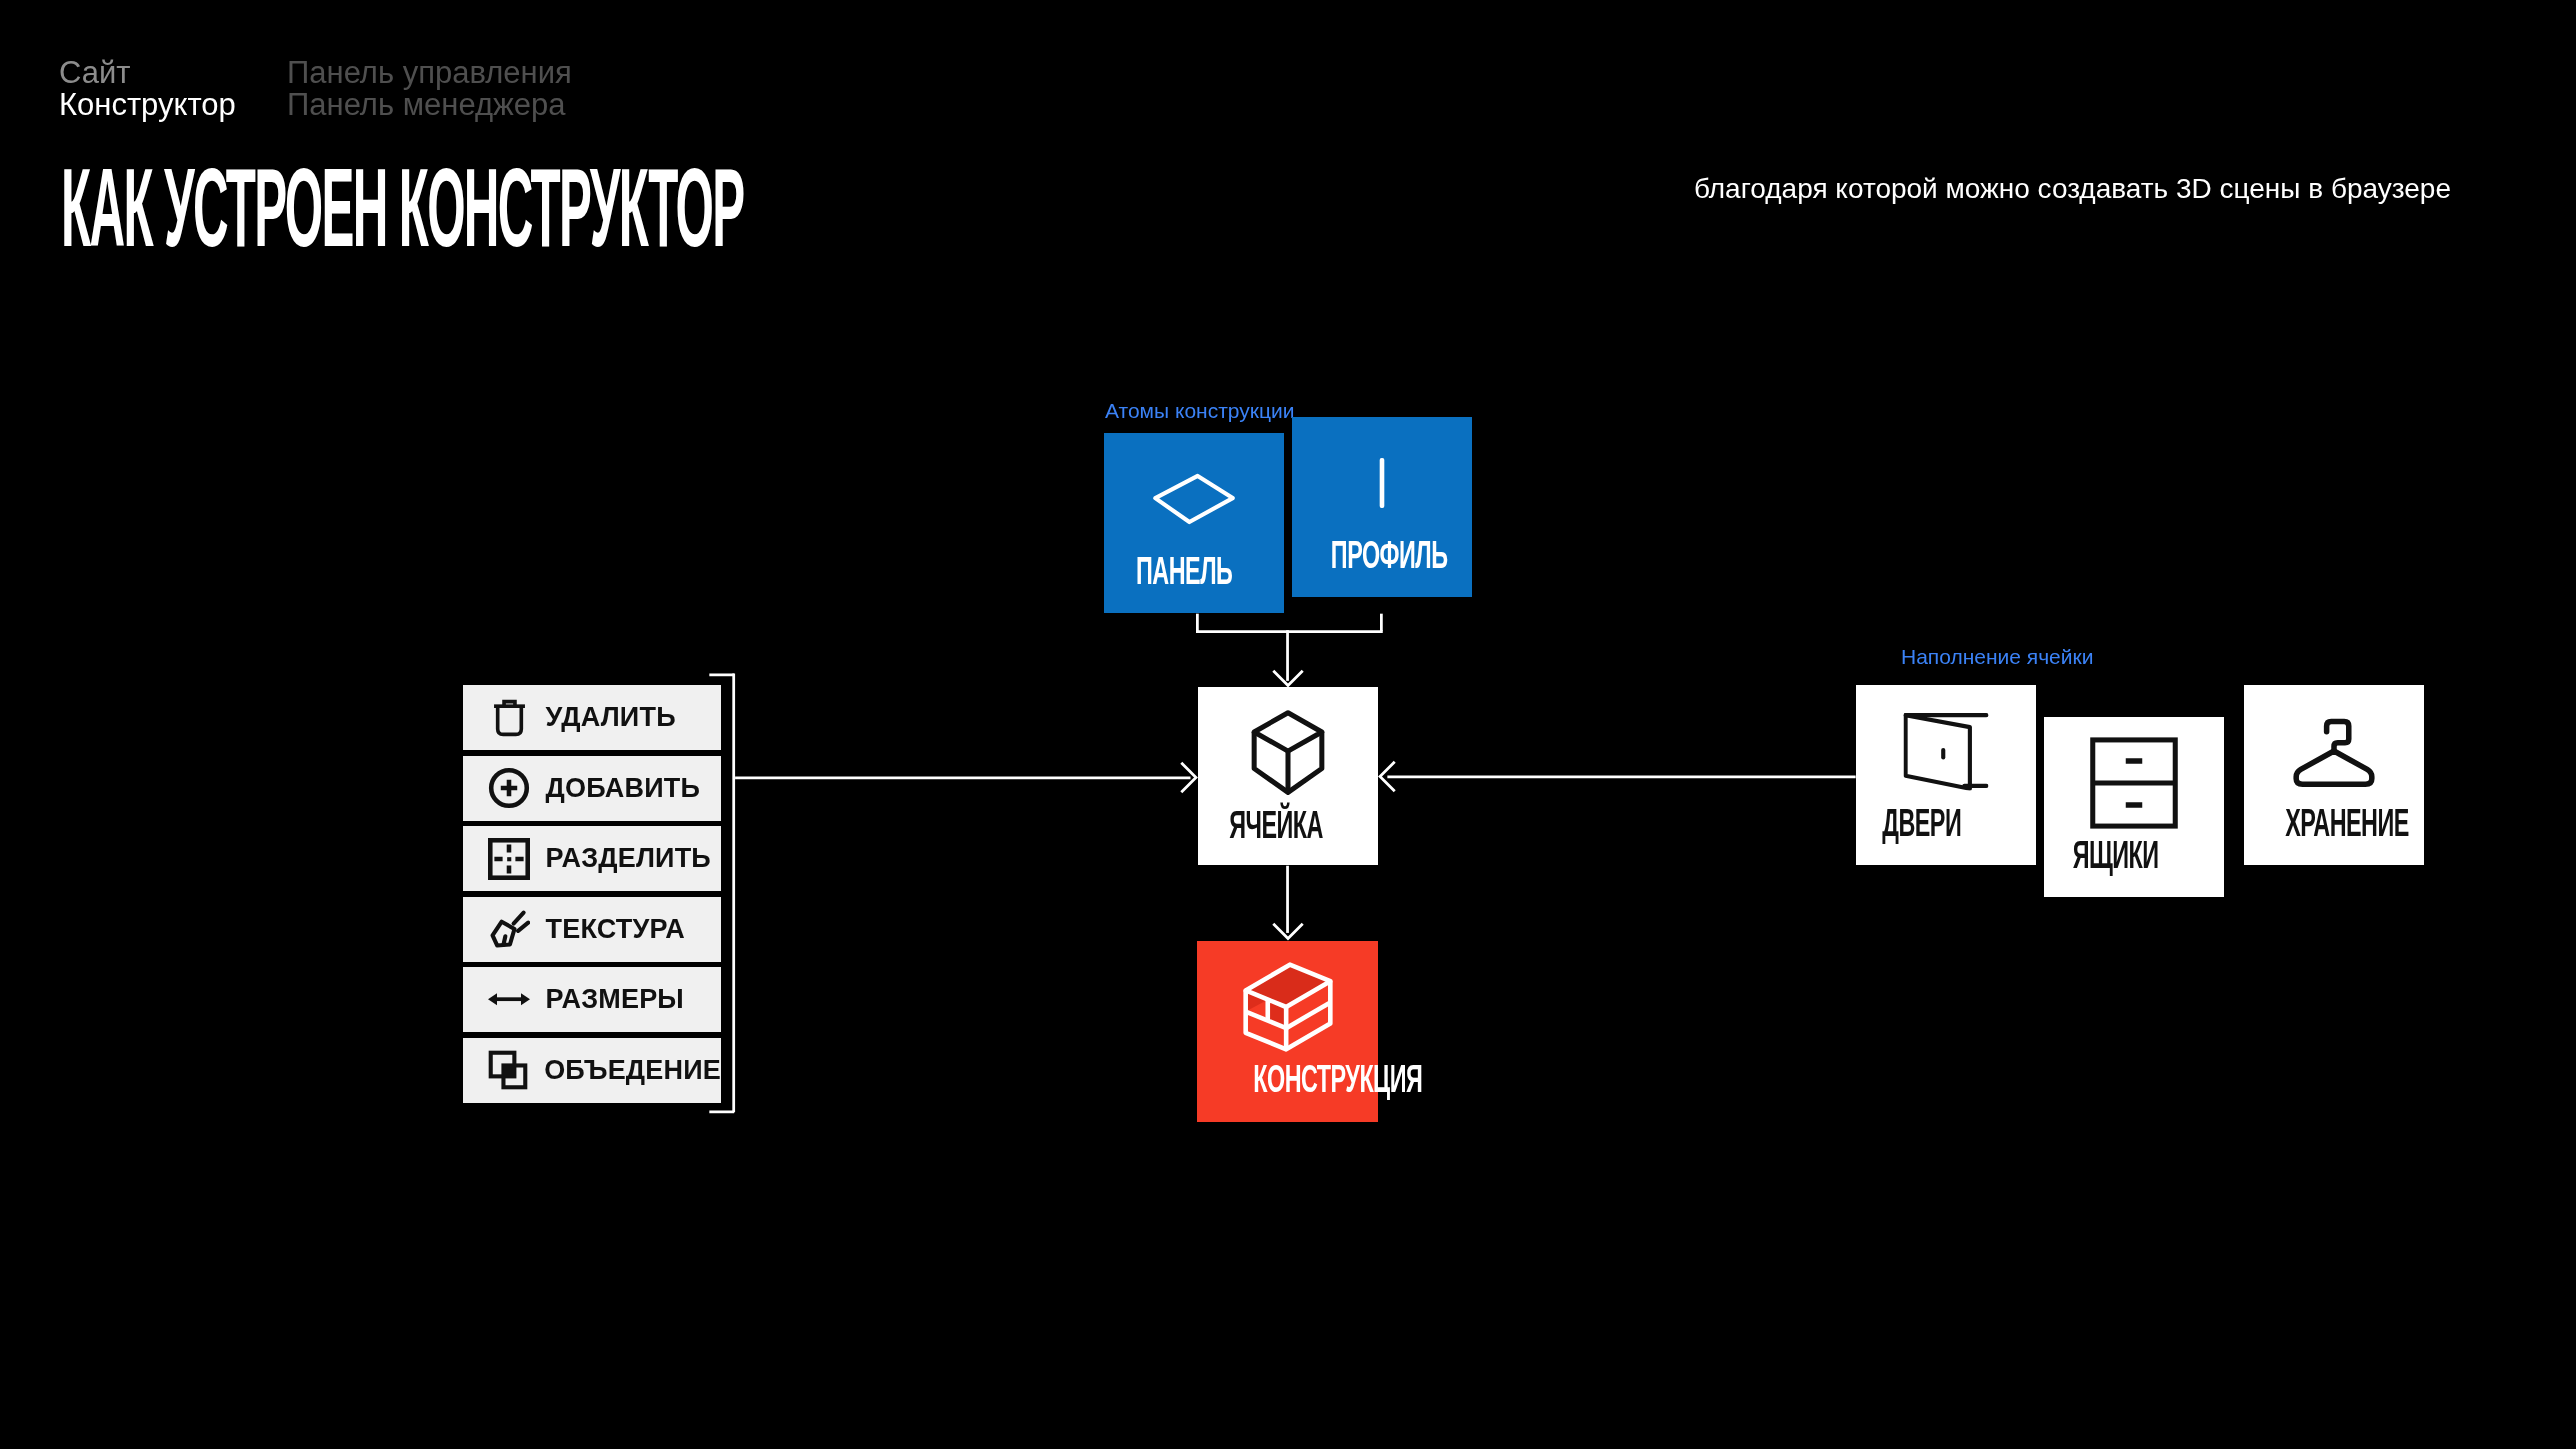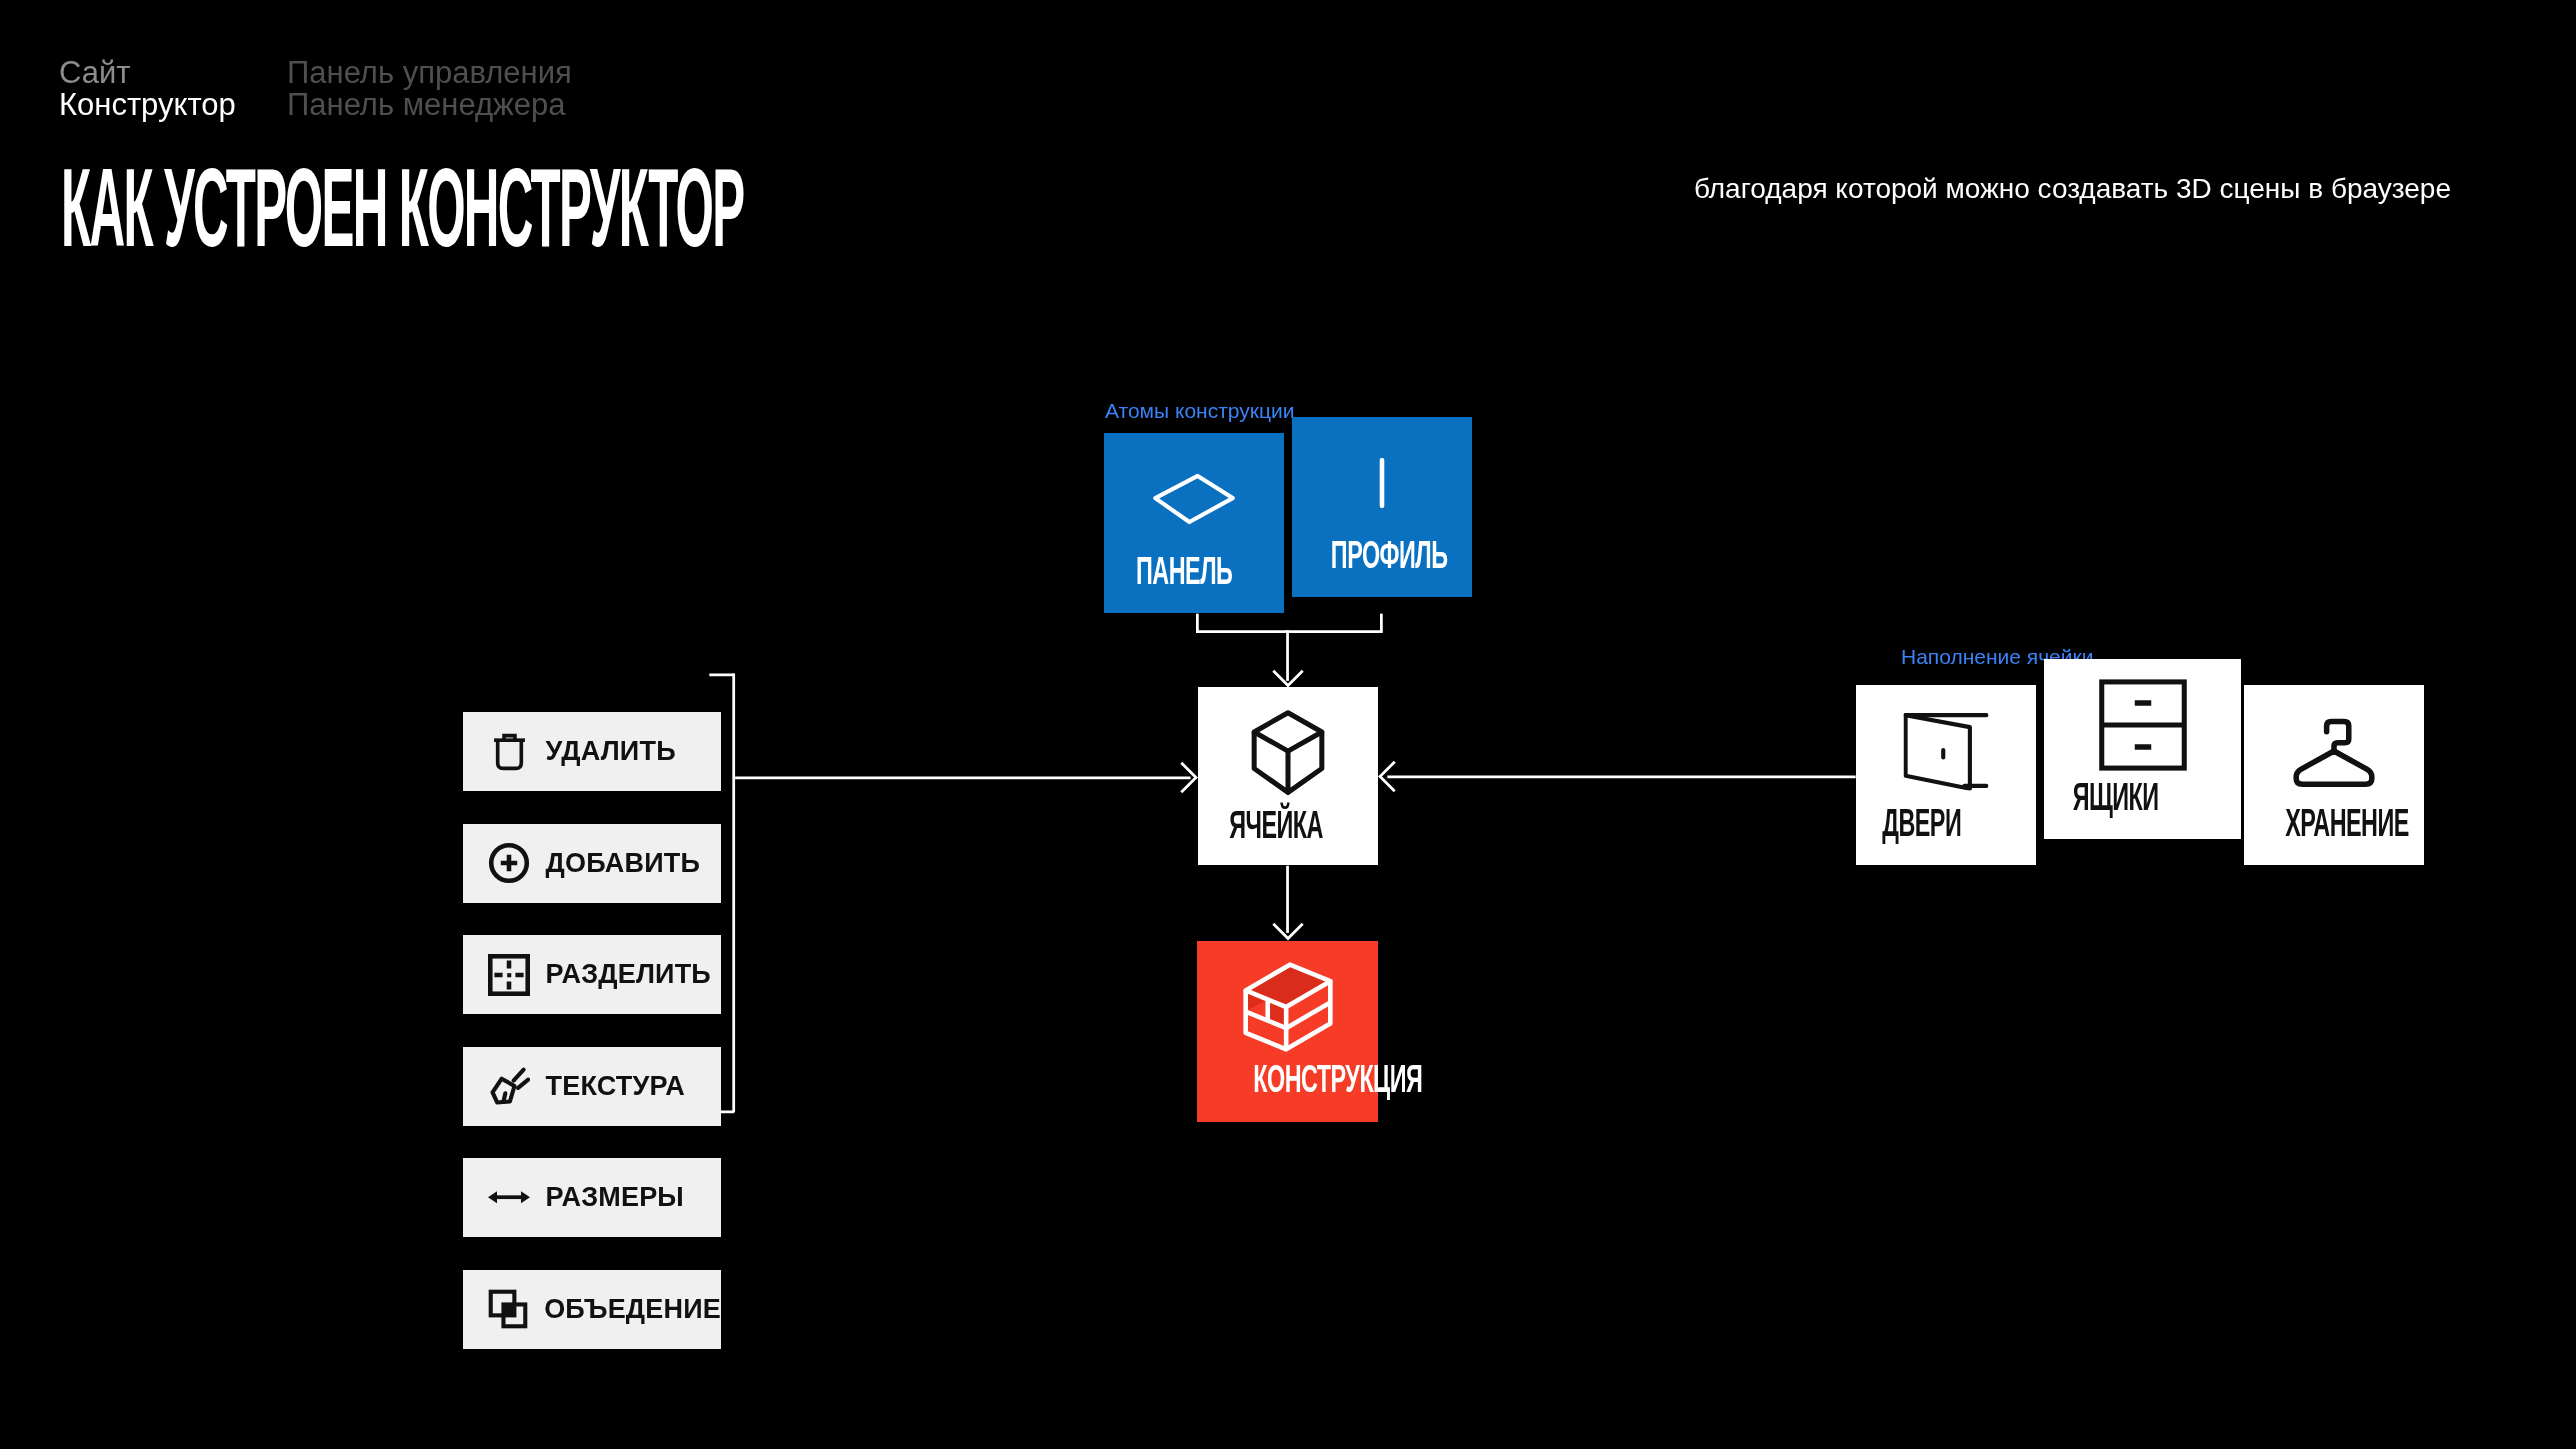--- a/index.html
+++ b/index.html
@@ -38,22 +38,22 @@
     position:absolute;top:118px;left:0;width:100%;
     font-size:39px;line-height:40px;font-weight:bold;white-space:nowrap;
   }
   .tile-label > span{display:inline-block;transform:scaleX(0.6);transform-origin:center;letter-spacing:-0.9px;}
   .tile-label-white{color:#fff;}
   .tile-label-black{color:#111;}
 
   
   .menu{position:absolute;left:463px;top:685px;width:258px;display:flex;flex-direction:column;gap:5.5px;}
   .menu-btn{
-    height:79px;background:var(--button-gray,#f0f0f0);
-    display:flex;align-items:center;cursor:pointer;margin-top:27px;
+    height:65px;background:var(--button-gray,#f0f0f0);
+    display:flex;align-items:center;cursor:pointer;
   }
   .menu-icon{margin-left:25px;width:42px;display:flex;justify-content:center;line-height:0;}
   .menu-label{margin-left:15.6px;font-size:27px;font-weight:bold;color:#111;letter-spacing:0.2px;}
 
   svg{display:block;}
 </style>
 </head>
 <body>
 
 <div id="canvas">
@@ -160,21 +160,21 @@
           <path d="M2,4 H90"></path>
           <polygon points="2,4 72,17 72,84 2,70"></polygon>
           <path d="M66,81 H90"></path>
           <path d="M43,42 V50"></path>
         </g>
       </svg>
     </span>
     <div class="tile-label tile-label-black"><span>ДВЕРИ</span></div>
   </div>
 
-  <div class="tile tile-white" style="left:2044px;top:659px;width:180px;height:180px;padding-left:17px;">
+  <div class="tile tile-white" style="left:2044px;top:717px;width:180px;height:180px;">
     <span class="tile-icon">
       <svg width="88" height="92" viewBox="0 0 96 100">
         <g fill="none" stroke="#111" stroke-width="5.5">
           <rect x="3" y="3" width="90" height="94"></rect>
           <path d="M3,50 H93"></path>
           <path d="M39,26 H57" stroke-width="6"></path>
           <path d="M39,74 H57" stroke-width="6"></path>
         </g>
       </svg>
     </span>

